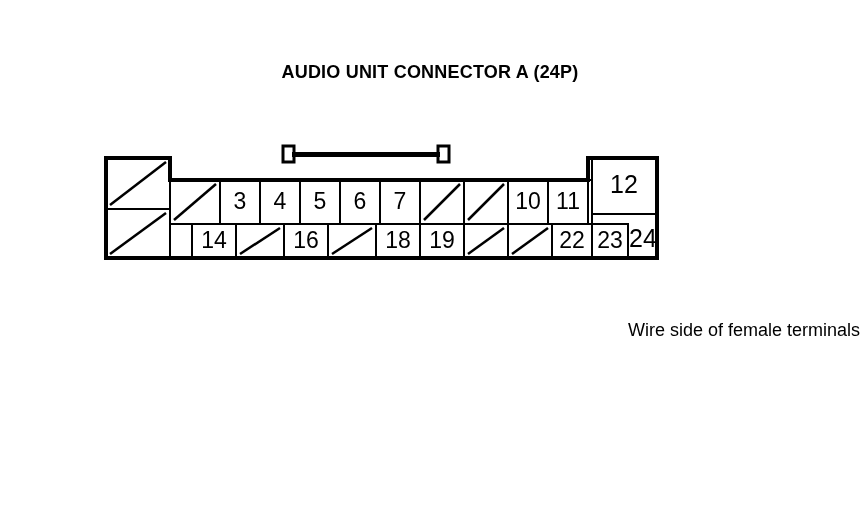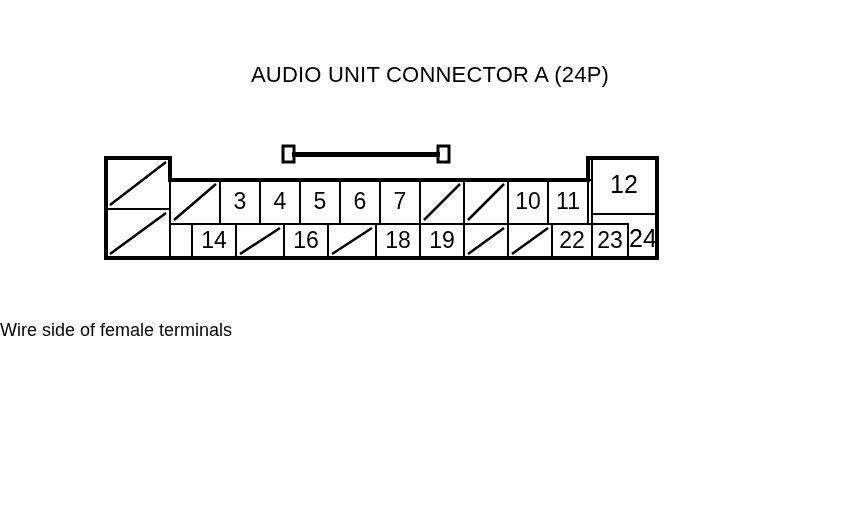--- a/index.html
+++ b/index.html
@@ -15,31 +15,32 @@
     color: #000000;
     overflow: hidden;
   }
 
   #page-title {
     position: absolute;
     left: 0;
     top: 62px;
     width: 860px;
     text-align: center;
-    font-size: 22px;
+    font-size: 18px;
     letter-spacing: 0.2px;
     white-space: nowrap;
+    font-weight: bold;
   }
 
   #caption {
     position: absolute;
     left: 0;
     top: 320px;
     width: 860px;
-    text-align: left;
+    text-align: right;
     font-size: 18px;
     white-space: nowrap;
   }
 
   #connector-figure {
     position: absolute;
     left: 0;
     top: 0;
     width: 860px;
     height: 523px;

